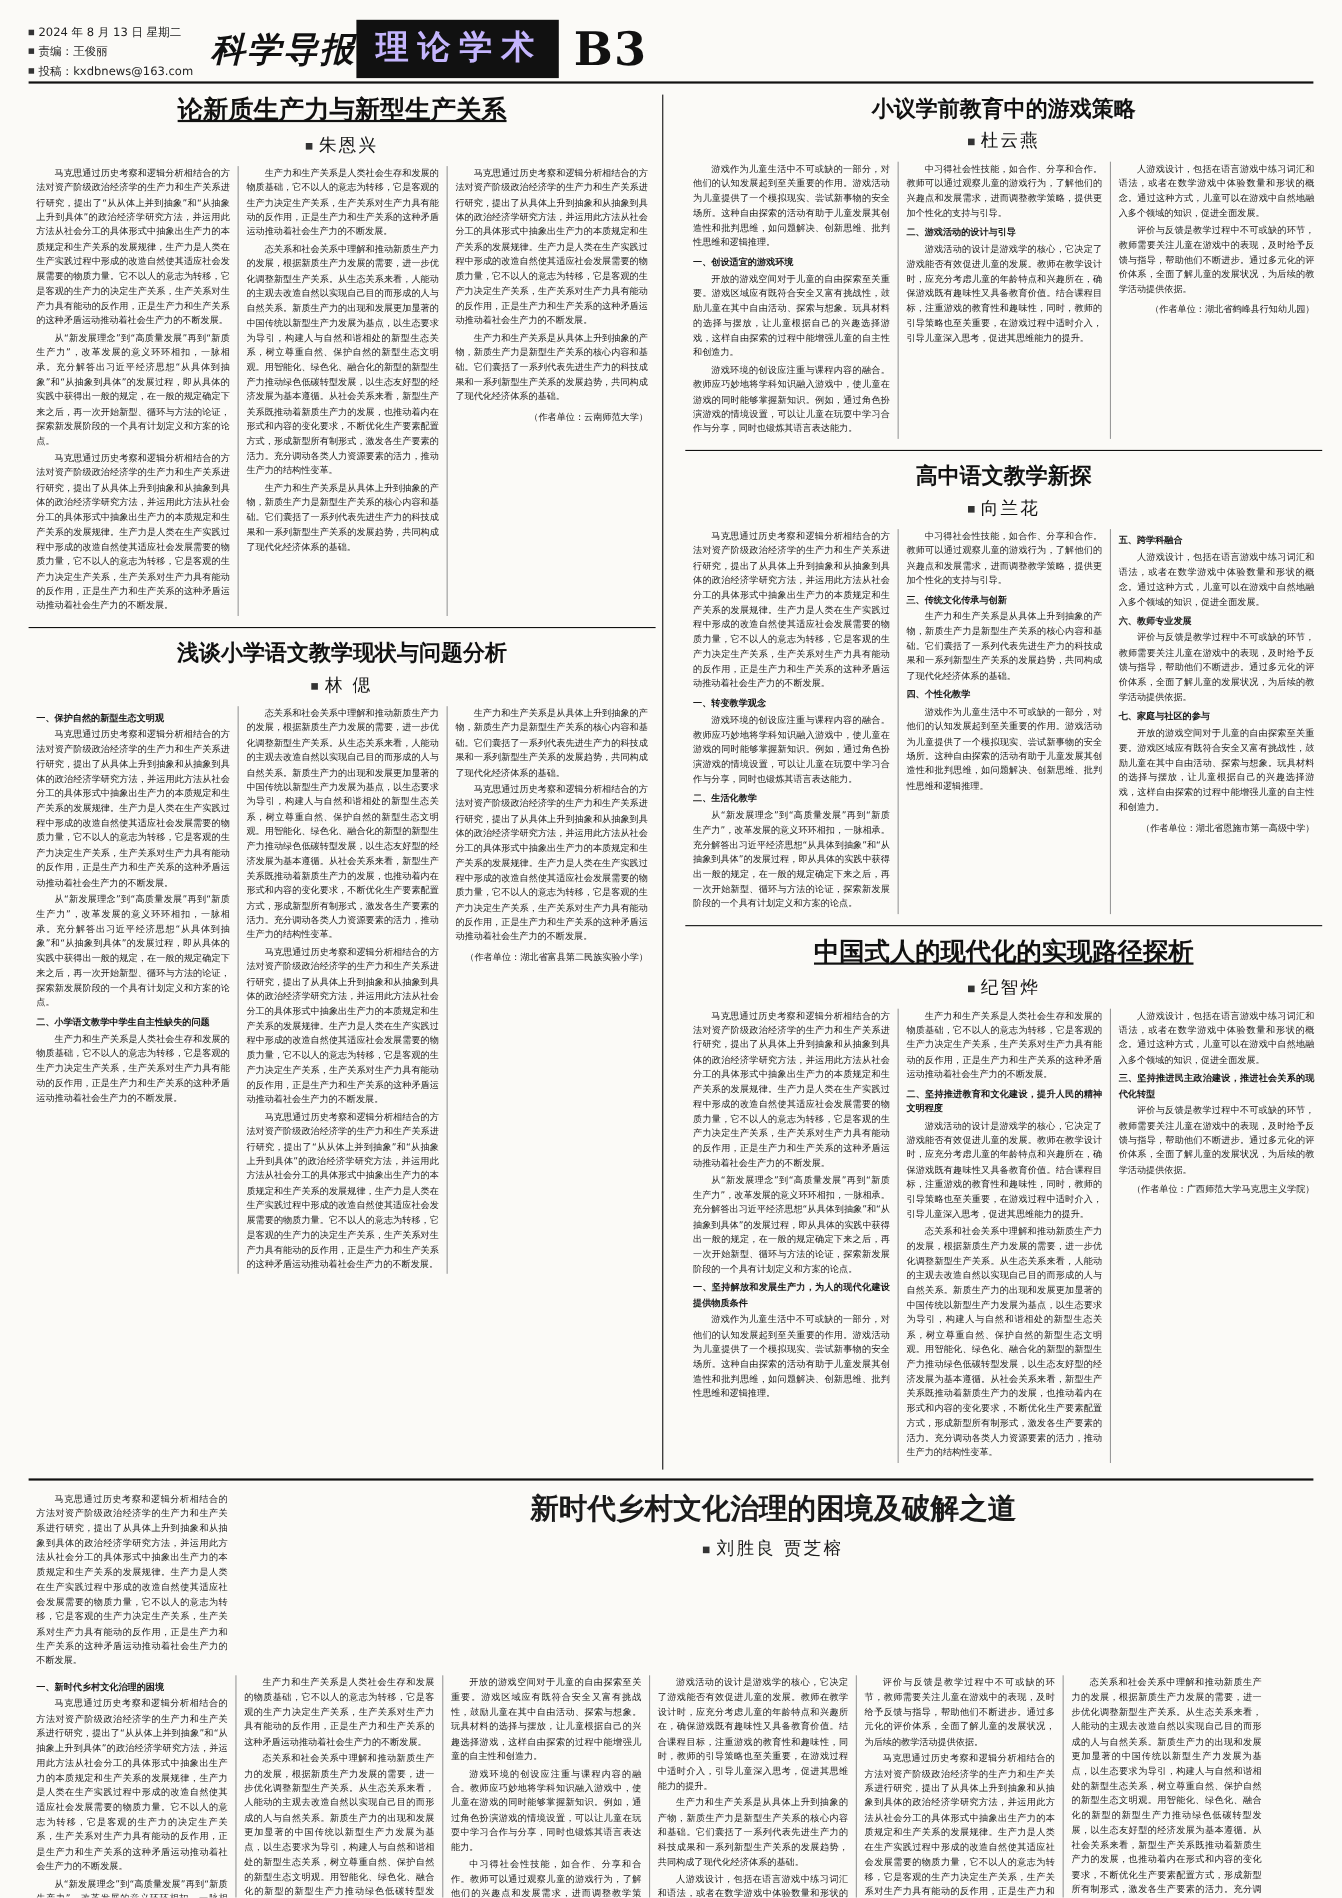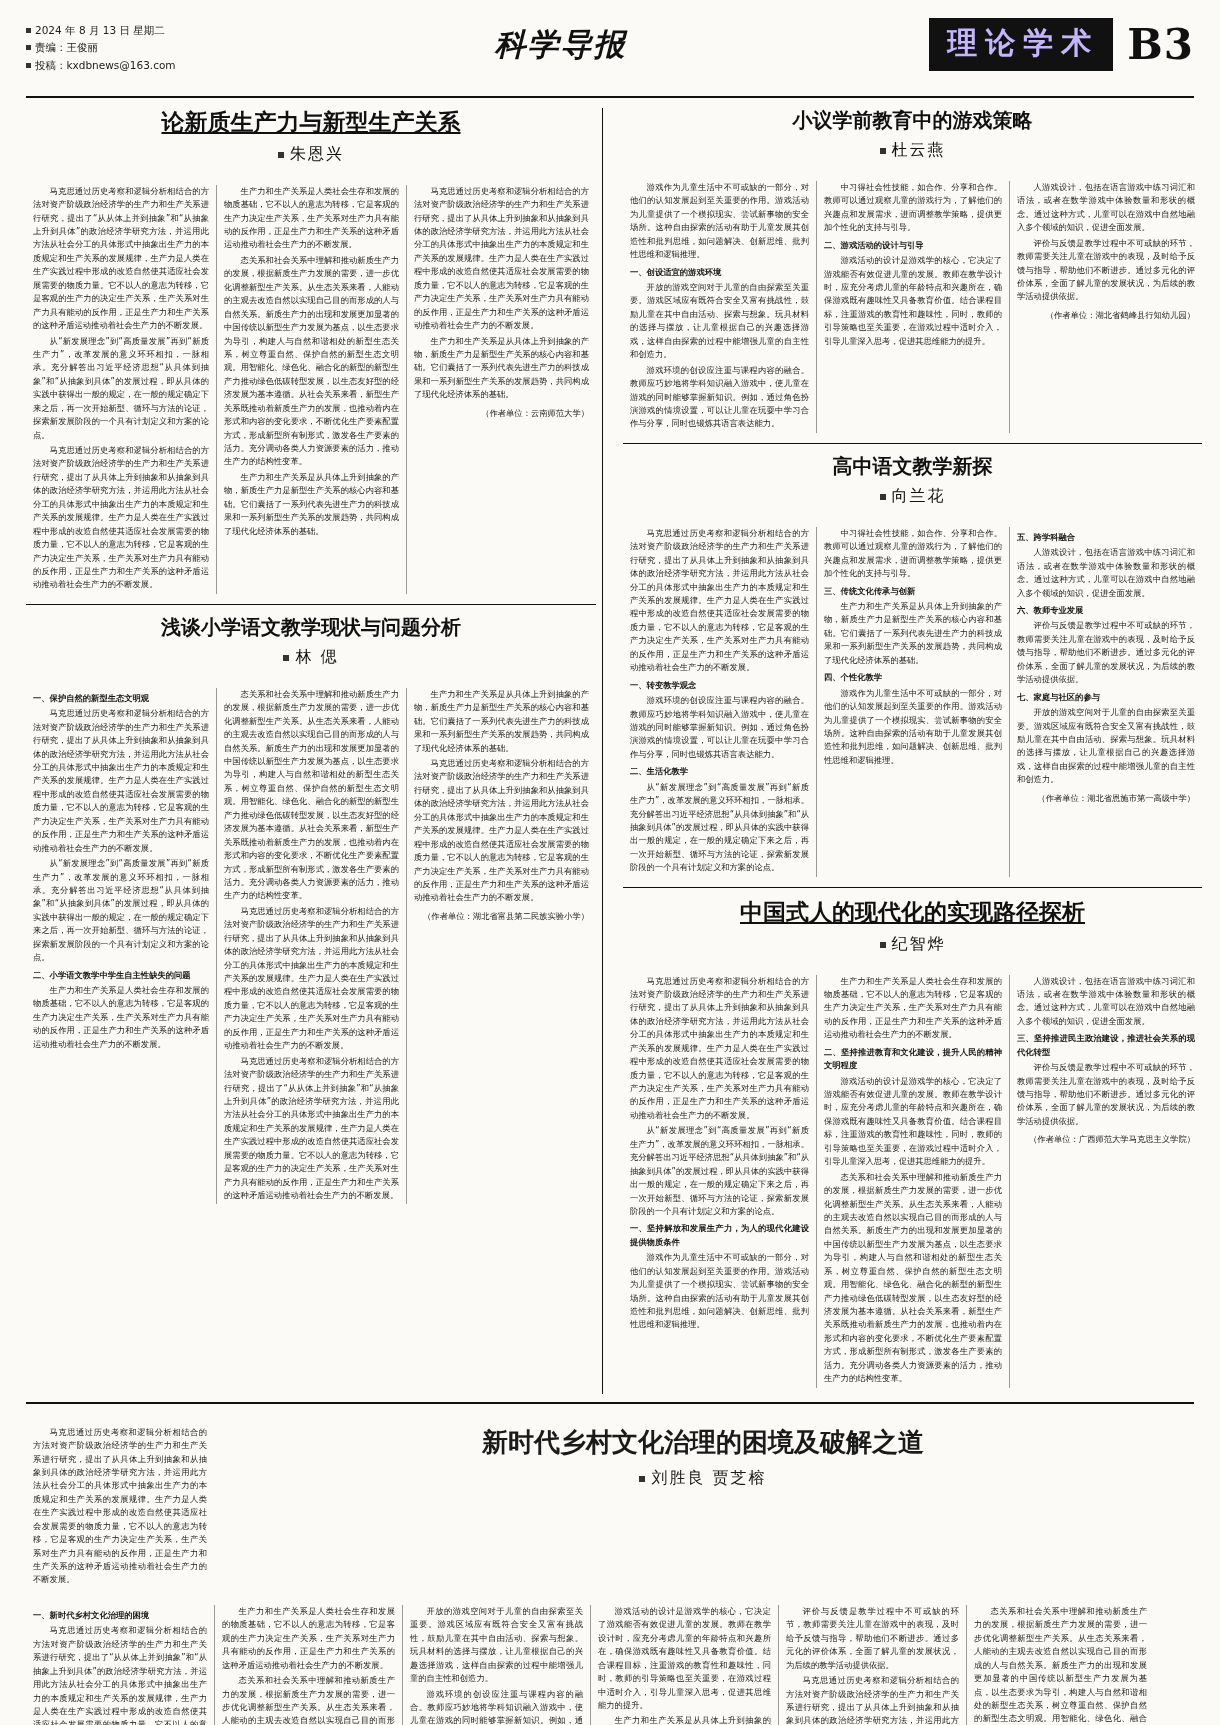--- a/index.html
+++ b/index.html
@@ -13,23 +13,23 @@
   }
   .page{
     position:relative;
     width:1220px;height:1725px;
     box-sizing:border-box;
     padding:18px 26px 12px 26px;
   }
 
   
   .masthead{
-    display:flex;align-items:flex-start;justify-content:space-between;
+    display:flex;align-items:flex-start;
     border-bottom:2px solid #111;
-    padding-bottom:22px;
+    padding-bottom:0;
   }
   .mast-left{font-size:10.5px;line-height:1.65;color:#222;padding-top:4px;}
   .mast-left div{white-space:nowrap;}
   .mast-left .sq{display:inline-block;width:5px;height:5px;background:#333;margin-right:4px;vertical-align:1px;}
   .mast-center{
     font-family:"DejaVu Serif","Liberation Serif",serif;
     font-size:31px;font-weight:bold;letter-spacing:2px;
     margin-left:16px;margin-top:6px;
     font-style:italic;
   }
@@ -59,21 +59,20 @@
   }
   .byline .mk{display:inline-block;width:6px;height:6px;background:#333;margin-right:6px;vertical-align:1px;}
   .rule{border-top:1px solid #111;margin:10px 0;}
 
   .cols{display:flex;}
   .col{
     font-size:8.3px;line-height:1.62;text-align:justify;
     color:#1a1a1a;
     padding:0 7px;
     box-sizing:border-box;
-    margin-top:12px;
   }
   .col p{margin:0 0 2px 0;text-indent:2em;}
   .col .sub{font-weight:bold;text-indent:0;margin:4px 0 2px 0;}
   .col .sig{text-align:right;text-indent:0;margin-top:5px;font-size:8.3px;}
   .vline{border-left:1px solid #999;}
 
   
   .top-wrap{display:flex;margin-top:10px;}
   .left-half{width:570px;}
   .right-half{width:596px;padding-left:14px;box-sizing:border-box;}

